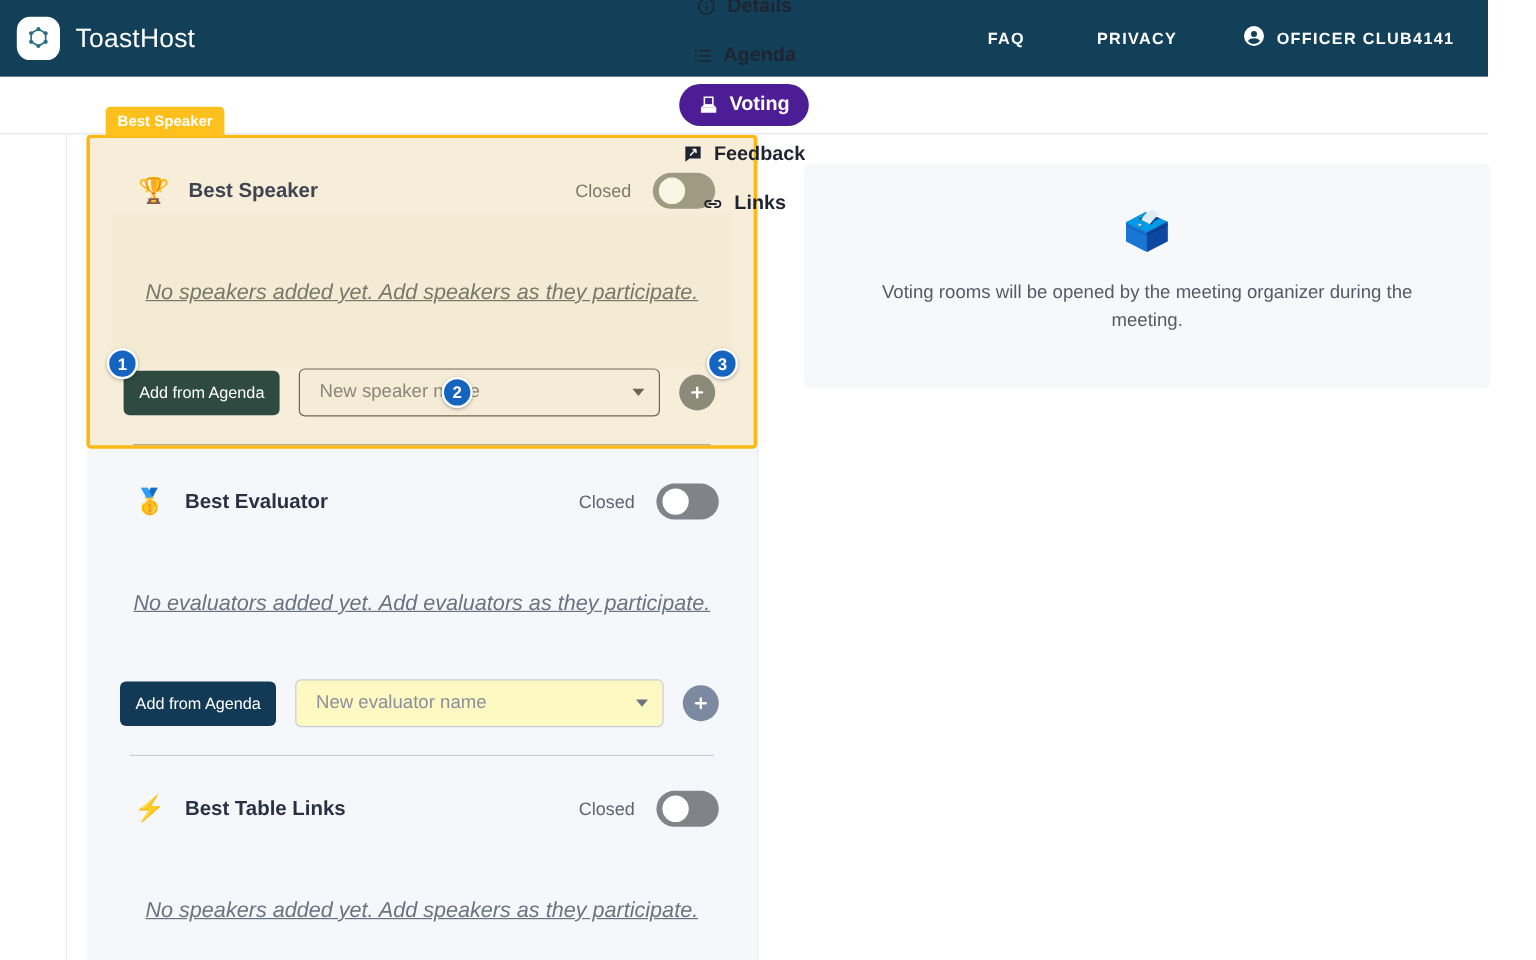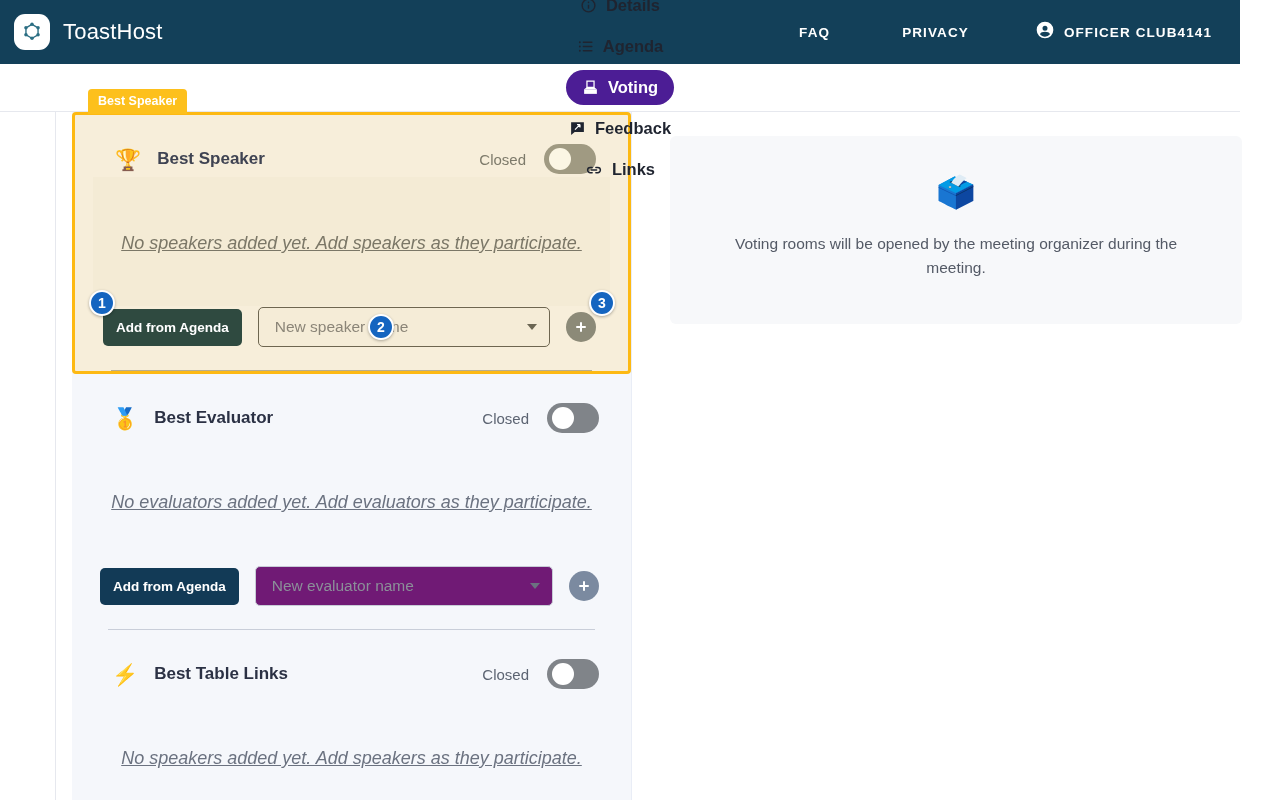--- a/index.html
+++ b/index.html
@@ -16,21 +16,21 @@
     height: 64px; background: #134059;
     display: flex; align-items: center; justify-content: space-between;
     padding: 0 18px 0 14px;
   }
   .brand { display: flex; align-items: center; gap: 13px; }
   .logo-tile {
     width: 36px; height: 36px; border-radius: 11px; background: #ffffff;
     display: flex; align-items: center; justify-content: center; flex: none;
   }
   .brand-name { color: #ffffff; font-size: 22px; letter-spacing: .2px; }
-  .nav-right { display: flex; align-items: center; gap: 16px; }
+  .nav-right { display: flex; align-items: center; gap: 4px; }
   .nav-link {
     color: #ffffff; font-size: 13.5px; font-weight: bold;
     letter-spacing: 1.1px; padding: 8px 28px; cursor: pointer;
   }
   .nav-user { display: flex; align-items: center; gap: 9px; padding: 8px 10px 8px 22px; cursor: pointer; }
   .nav-user-label { color:#fff; font-size:13.5px; font-weight:bold; letter-spacing:1.1px; }
 
   
   .tabbar {
     height: 48px; background: #ffffff; border-bottom: 1px solid #e6e8ee;
@@ -82,25 +82,25 @@
   .empty-note {
     text-align: center; font-style: italic; font-size: 18px;
     color: #6b7280; padding: 56px 10px 52px 10px; text-decoration: underline;
   }
   .cat-actions {
     display: flex; align-items: center; gap: 16px;
     padding: 0 14px 0 10px; height: 42px;
   }
   .btn-agenda {
     background: #123a56; color: #ffffff; border: none; border-radius: 5px;
-    font-size: 13.5px; font-weight: bold; padding: 11px 13px; cursor: pointer;
+    font-size: 13.5px; font-weight: normal; padding: 11px 13px; cursor: pointer;
     font-family: "Liberation Sans", sans-serif; white-space: nowrap;
   }
   .combo {
-    flex: 1; height: 40px; background: #701a75; border: 1px solid #c7ccd6;
+    flex: 1; height: 40px; background: #fef9c3; border: 1px solid #c7ccd6;
     border-radius: 5px; display: flex; align-items: center;
     padding: 0 12px 0 16px; cursor: text; position: relative;
   }
   .combo-placeholder { flex: 1; font-size: 15.5px; color: #8b8f99; }
   .caret { width: 0; height: 0; border-left: 5px solid transparent; border-right: 5px solid transparent; border-top: 6px solid #6b7280; }
   .btn-plus {
     width: 30px; height: 30px; border-radius: 50%; background: #7b8aa0;
     display: flex; align-items: center; justify-content: center;
     cursor: pointer; flex: none; border: none;
   }

